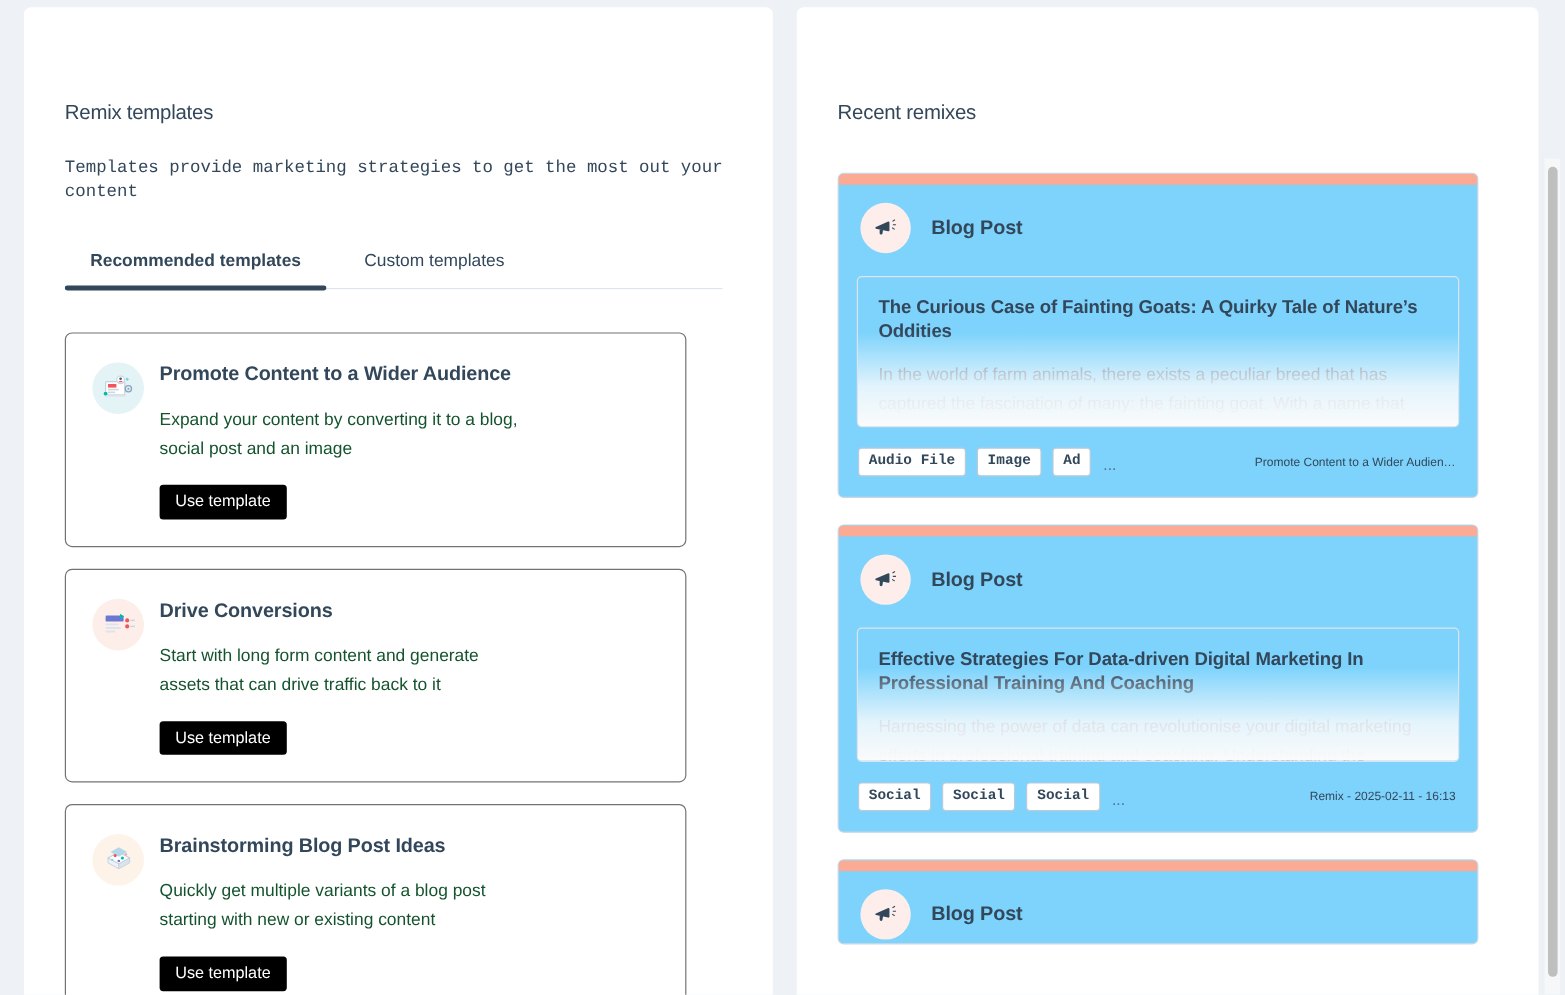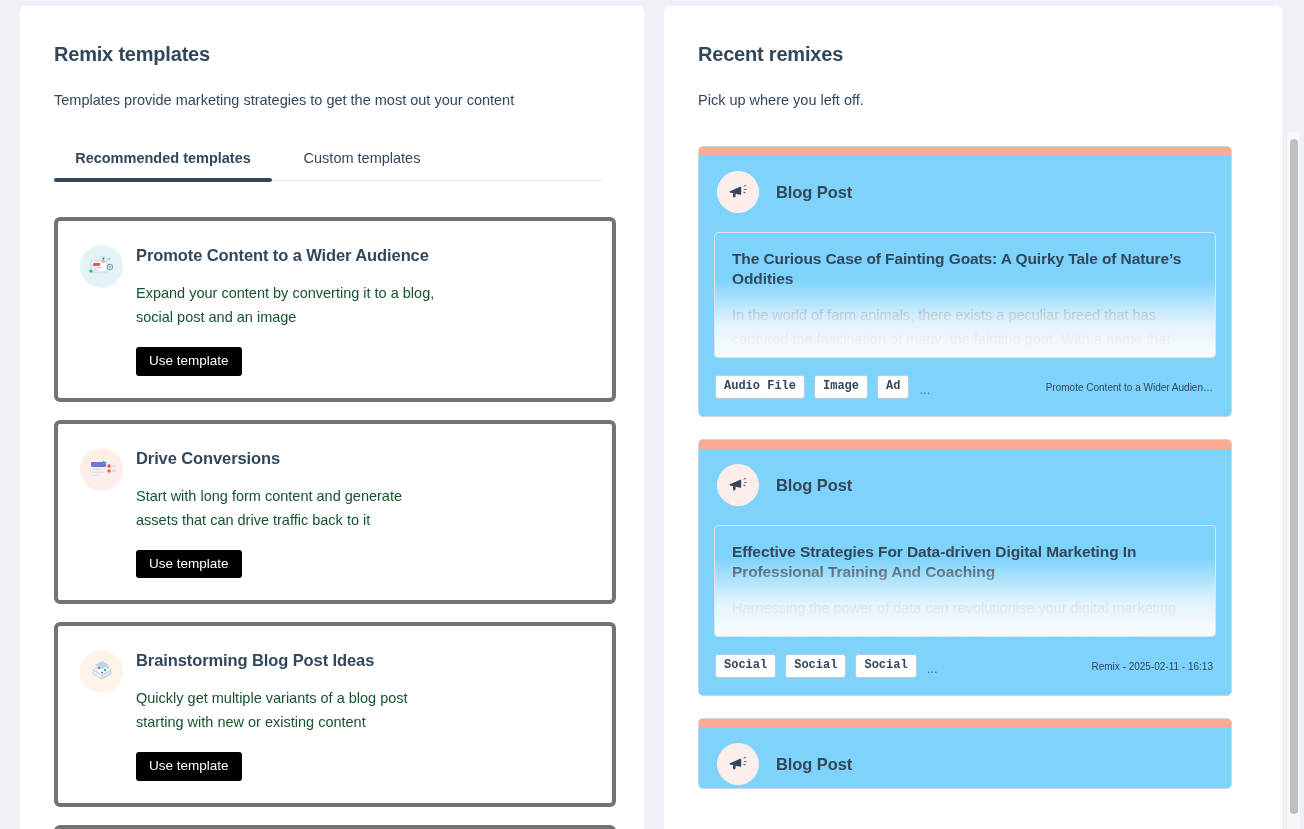--- a/index.html
+++ b/index.html
@@ -33,32 +33,34 @@
     position: relative;
     overflow: hidden;
   }
 
   .panel-left  { width: 624px; height: 840px; }
   .panel-right { width: 618px; height: 840px; }
 
   .panel-inner { padding: 34px 34px 0 34px; }
 
   .panel-title {
-    font-size: 20px;
-    font-weight: bold;
+    font-size: 17px;
+    font-weight: normal;
     color: #33475b;
     letter-spacing: -0.2px;
     line-height: 28px;
+    margin-top: 40px;
   }
 
   .panel-sub {
     margin-top: 22px;
     font-size: 14.5px;
     color: #33475b;
     line-height: 20px;
+    font-family: Liberation Mono, monospace;
   }
 
   
   .tabs {
     margin-top: 40px;
     display: flex;
     border-bottom: 1px solid #dfe3eb;
     width: 548px;
   }
   .tab {
@@ -79,23 +81,23 @@
     left: 0; right: 0; bottom: -2px;
     height: 4px;
     background: #33475b;
     border-radius: 2px;
   }
 
   
   .tpl-list { margin-top: 36px; }
 
   .tpl-card {
-    border: 4px solid #737373;
+    border: 1px solid #737373;
     border-radius: 6px;
-    width: 562px;
+    width: 518px;
     padding: 22px 22px 22px 22px;
     margin-bottom: 18px;
     display: flex;
     gap: 13px;
     background: #fff;
     cursor: pointer;
   }
 
   .tpl-thumb {
     width: 43px; height: 43px;
@@ -362,21 +364,20 @@
           
         </div>
 
       </div>
     </div>
   </section>
 
   <section class="panel panel-right">
     <div class="panel-inner">
       <h1 class="panel-title">Recent remixes</h1>
-      <p class="panel-sub">Pick up where you left off.</p>
 
       <div class="remix-list">
 
         <article class="remix-card">
           <div class="remix-accent" style="background: rgb(251, 170, 148);"></div>
           <div class="remix-head">
             <span class="remix-avatar">
               <svg width="22" height="22" viewBox="0 0 24 24" fill="#33475b">
                 <path d="M3.2 11.1 14.4 6.2c.5-.2 1.1.1 1.1.7v7.3c0 .6-.6.9-1.1.7L3.2 12.6a.8.8 0 0 1 0-1.5z"></path>
                 <path d="M6.6 13.3h3.1l-.5 3.4a1.3 1.3 0 0 1-2.6 0z"></path>

